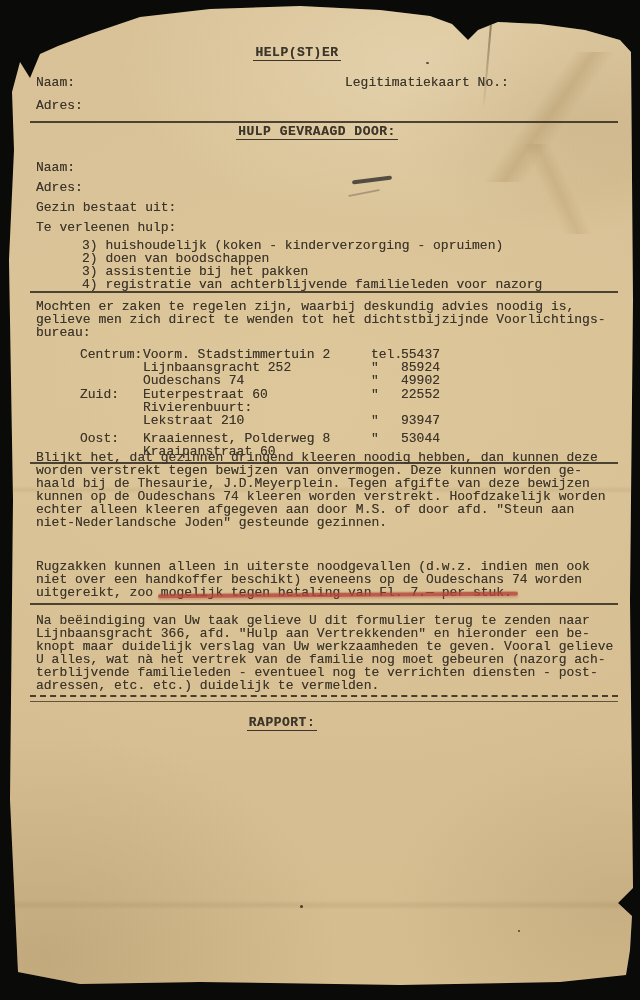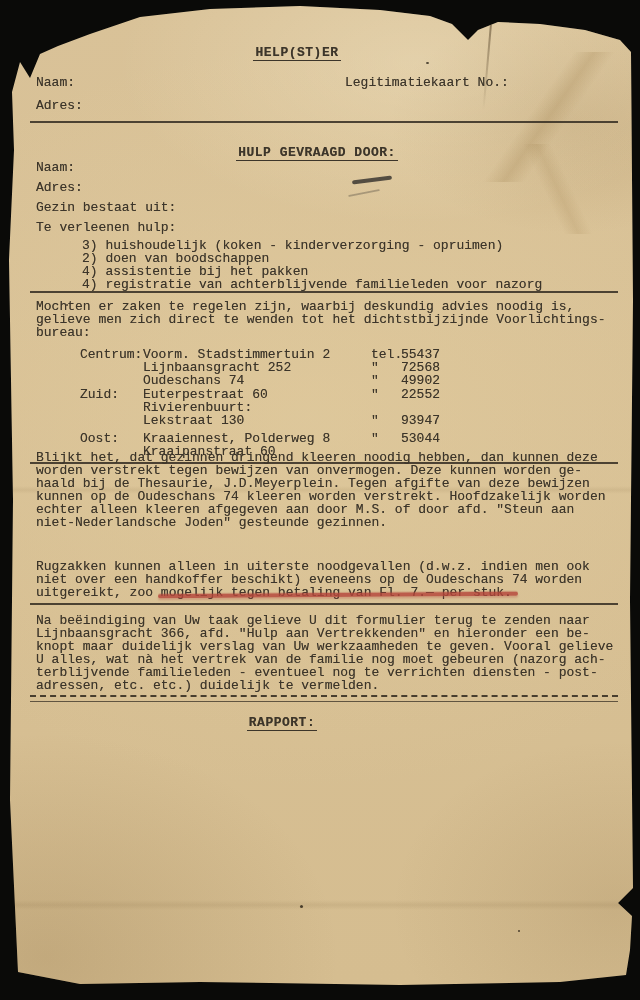--- a/index.html
+++ b/index.html
@@ -97,60 +97,60 @@
     </div>
 
     <div class="blk label-row" style="top:72px;">
       <span>Naam:</span>
       <span class="label-right">Legitimatiekaart No.:</span>
     </div>
     <div class="blk" style="top:95px;">Adres:</div>
 
     <div class="blk rule" style="top:117px;"></div>
 
-    <div class="blk h" style="top:142px;transform:translateX(-10px);text-align:center;">
+    <div class="blk h" style="top:121px;transform:translateX(-10px);text-align:center;">
       <span class="u">HULP GEVRAAGD DOOR:</span>
     </div>
 
     <div class="blk" style="top:157px;">Naam:</div>
     <div class="blk" style="top:177px;">Adres:</div>
     <div class="blk" style="top:217px;">Te verleenen hulp:</div>
     <div class="blk" style="top:197px;">Gezin bestaat uit:</div>
 
     <div class="blk list" style="top:235px;">
       <div>3) huishoudelijk (koken - kinderverzorging - opruimen)</div>
       <div>2) doen van boodschappen</div>
-      <div>4) assistentie bij het pakken</div>
+      <div>3) assistentie bij het pakken</div>
       <div>4) registratie van achterblijvende familieleden voor nazorg</div>
     </div>
 
     <div class="blk rule" style="top:287px;"></div>
 
     <div class="blk para" style="top:296px;">Mochten er zaken te regelen zijn, waarbij deskundig advies noodig is,
 gelieve men zich direct te wenden tot het dichtstbijzijnde Voorlichtings-
 bureau:</div>
 
     <div class="blk" style="top:344px;">
       <div class="trow">
         <span class="c-region">Centrum:</span><span class="c-addr">Voorm. Stadstimmertuin 2</span><span class="c-tel">tel.</span><span class="c-num">55437</span>
       </div>
       <div class="trow">
-        <span class="c-region"></span><span class="c-addr">Lijnbaansgracht 252</span><span class="c-tel">"</span><span class="c-num">72568</span>
+        <span class="c-region"></span><span class="c-addr">Lijnbaansgracht 252</span><span class="c-tel">"</span><span class="c-num">85924</span>
       </div>
       <div class="trow">
         <span class="c-region"></span><span class="c-addr">Oudeschans 74</span><span class="c-tel">"</span><span class="c-num">49902</span>
       </div>
       <div class="trow gap1">
         <span class="c-region">Zuid:</span><span class="c-addr">Euterpestraat 60</span><span class="c-tel">"</span><span class="c-num">22552</span>
       </div>
       <div class="trow">
         <span class="c-region"></span><span class="c-addr">Rivierenbuurt:</span><span class="c-tel"></span><span class="c-num"></span>
       </div>
       <div class="trow">
-        <span class="c-region"></span><span class="c-addr">Lekstraat 130</span><span class="c-tel">"</span><span class="c-num">93947</span>
+        <span class="c-region"></span><span class="c-addr">Lekstraat 210</span><span class="c-tel">"</span><span class="c-num">93947</span>
       </div>
       <div class="trow gap2">
         <span class="c-region">Oost:</span><span class="c-addr">Kraaiennest, Polderweg 8</span><span class="c-tel">"</span><span class="c-num">53044</span>
       </div>
       <div class="trow">
         <span class="c-region"></span><span class="c-addr">Kraaipanstraat 60</span><span class="c-tel"></span><span class="c-num"></span>
       </div>
     </div>
 
     <div class="blk rule" style="top:458px;"></div>

